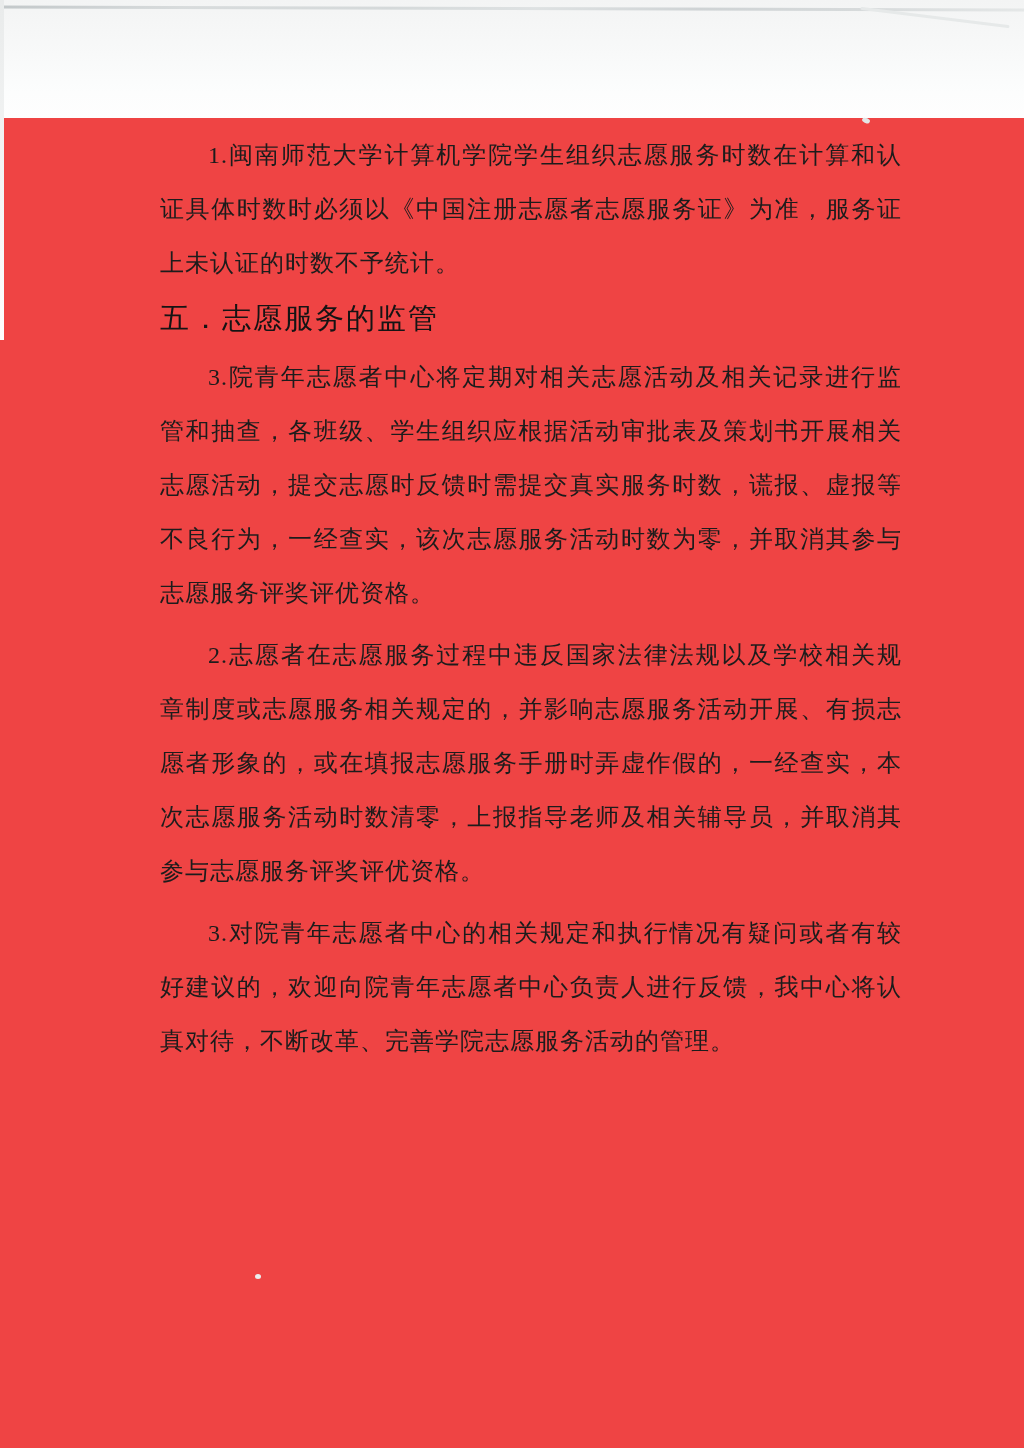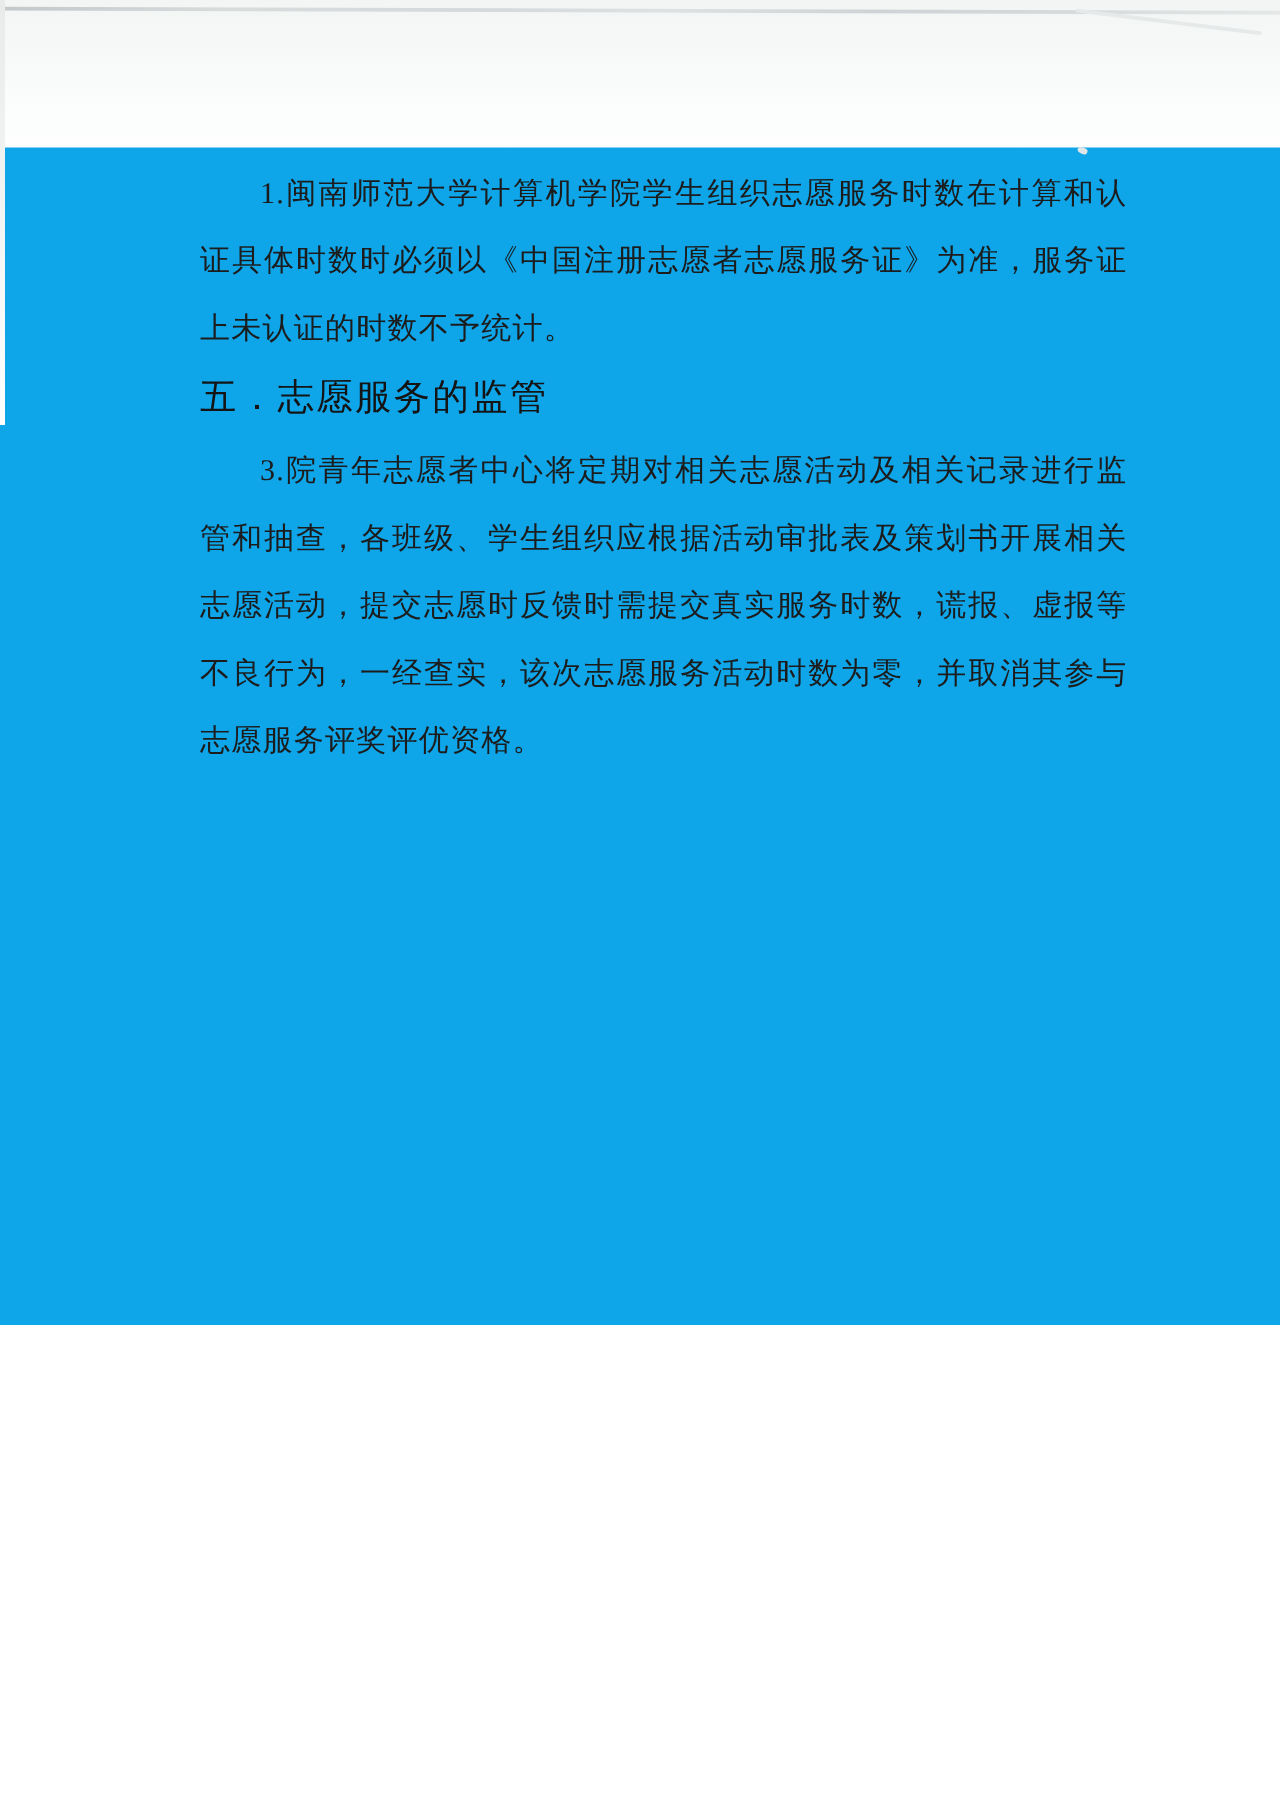--- a/index.html
+++ b/index.html
@@ -3,22 +3,22 @@
 <meta charset="utf-8">
 <style>
   html, body {
     margin: 0;
     padding: 0;
     background: #ffffff;
   }
   .sheet {
     position: relative;
     width: 1024px;
-    height: 1060px;
-    background: #0ea5e9;
+    height: 1448px;
+    background: #ef4444;
     overflow: hidden;
     font-family: "Liberation Serif", "DejaVu Serif", serif;
     color: #1c1c1c;
   }
   
   .scan-top-shade {
     position: absolute;
     top: 0; left: 0; right: 0;
     height: 118px;
     background: linear-gradient(180deg, #f3f4f4 0%, #f8f9f9 45%, #fcfdfd 78%, #fefefe 100%);
@@ -121,16 +121,18 @@
 
   <div class="content">
 
     <p class="body-para">1.闽南师范大学计算机学院学生组织志愿服务时数在计算和认证具体时数时必须以《中国注册志愿者志愿服务证》为准，服务证上未认证的时数不予统计。</p>
 
 
     <h2 class="section-heading">五．志愿服务的监管</h2>
 
     <p class="body-para">3.院青年志愿者中心将定期对相关志愿活动及相关记录进行监管和抽查，各班级、学生组织应根据活动审批表及策划书开展相关志愿活动，提交志愿时反馈时需提交真实服务时数，谎报、虚报等不良行为，一经查实，该次志愿服务活动时数为零，并取消其参与志愿服务评奖评优资格。</p>
 
+    <p class="body-para gap-top">2.志愿者在志愿服务过程中违反国家法律法规以及学校相关规章制度或志愿服务相关规定的，并影响志愿服务活动开展、有损志愿者形象的，或在填报志愿服务手册时弄虚作假的，一经查实，本次志愿服务活动时数清零，上报指导老师及相关辅导员，并取消其参与志愿服务评奖评优资格。</p>
 
+    <p class="body-para gap-top">3.对院青年志愿者中心的相关规定和执行情况有疑问或者有较好建议的，欢迎向院青年志愿者中心负责人进行反馈，我中心将认真对待，不断改革、完善学院志愿服务活动的管理。</p>
 
   </div>
 </div>
 
 </body></html>

